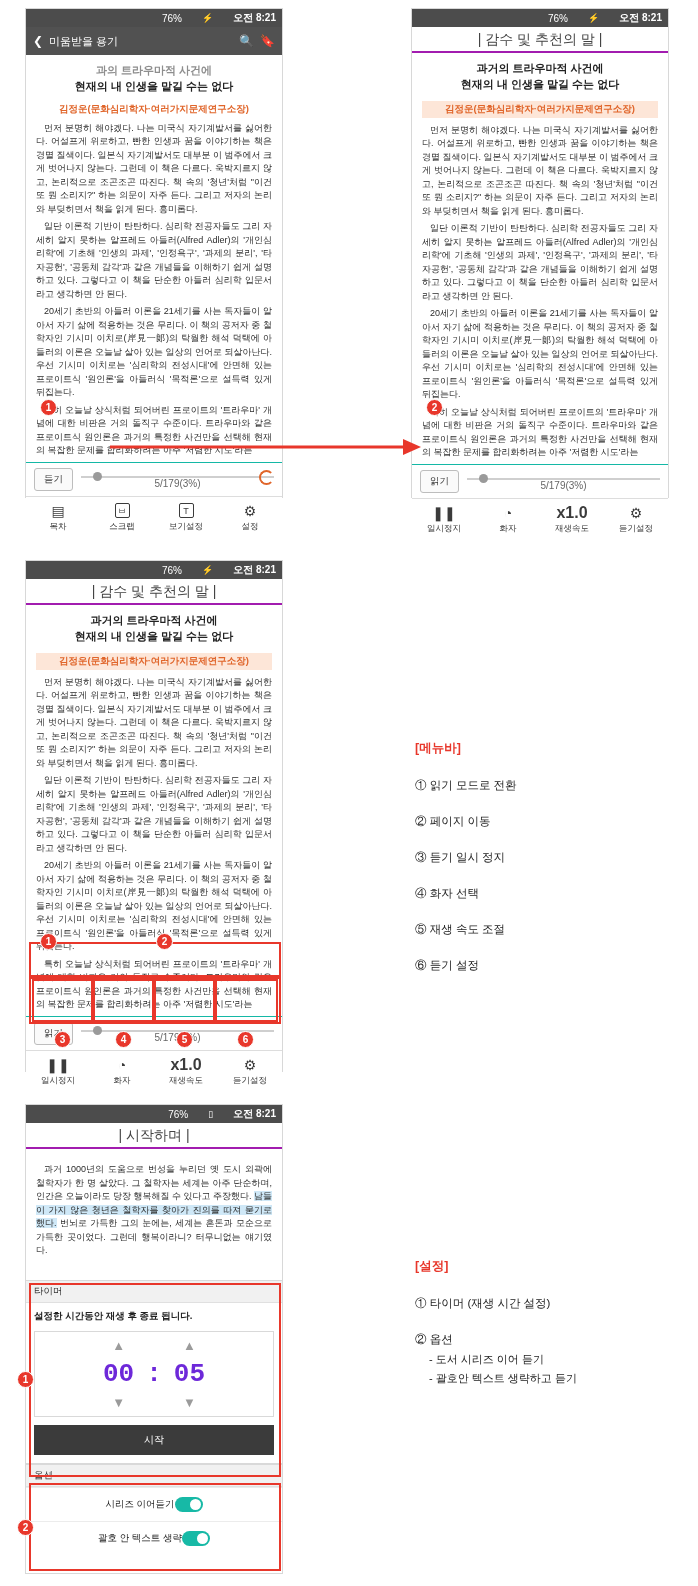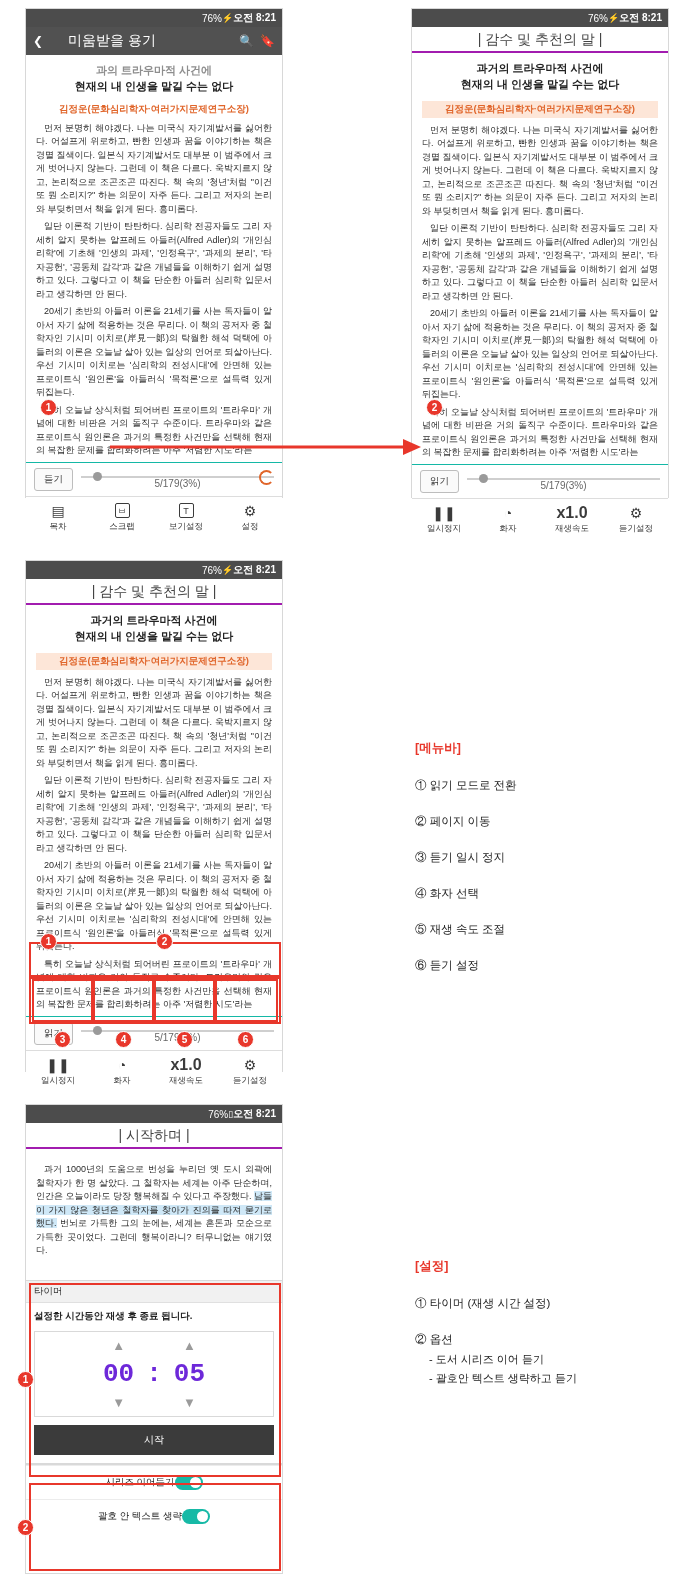--- a/index.html
+++ b/index.html
@@ -9,30 +9,30 @@
     font-family:"Liberation Sans", sans-serif;
     color:#222; position:relative; overflow:hidden;
   }
   .phone {
     position:absolute; width:258px; background:#ffffff;
     border:1px solid #d8d8d8;
   }
   .statusbar {
     height:18px; background:#4c4c4c; color:#ffffff;
     font-size:10px; display:flex; align-items:center;
-    justify-content:flex-end; padding:0 6px; gap:0;
+    justify-content:flex-end; padding:0 6px; gap:20px;
   }
   .statusbar .batt { font-size:9px; }
   .statusbar .clock { font-size:10px; font-weight:bold; }
   .appbar {
     height:28px; background:#515151; color:#fff; display:flex;
     align-items:center; padding:0 7px; font-size:11px; gap:6px;
   }
   .appbar .back { font-size:12px; }
-  .appbar .title { flex:1; font-size:14px;margin-left:19px; }
+  .appbar .title { flex:1; font-size:11px; }
   .appbar .ic { font-size:12px; }
   .chaphead {
     text-align:center; font-size:14px; color:#444;
     padding:4px 0 2px 0; border-bottom:2px solid #a21caf;
   }
   .content { padding:4px 10px 0 10px; background:#fff; }
   .bigtitle {
     text-align:center; font-size:11px; font-weight:bold; color:#222;
     line-height:1.45; margin:4px 0 8px 0;
   }
@@ -339,20 +339,21 @@
         <span>05</span>
       </div>
       <div class="arrows">
         <span>▼</span>
         <span>▼</span>
       </div>
     </div>
     <div class="startbtn">시작</div>
   </div>
   <div class="panel" style="border-left:none;border-right:none;border-bottom:none;">
+    <div class="phead">옵션</div>
     <div class="optrow">
       <span>시리즈 이어듣기</span>
       <span class="toggle"></span>
     </div>
     <div class="optrow">
       <span>괄호 안 텍스트 생략</span>
       <span class="toggle"></span>
     </div>
   </div>
 

